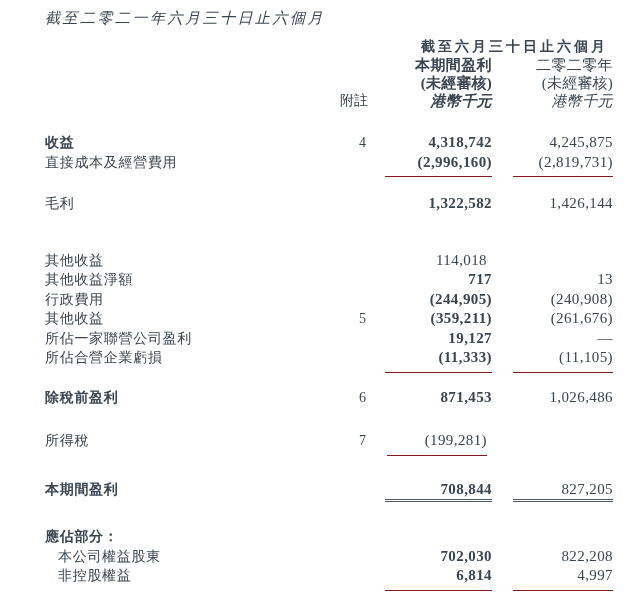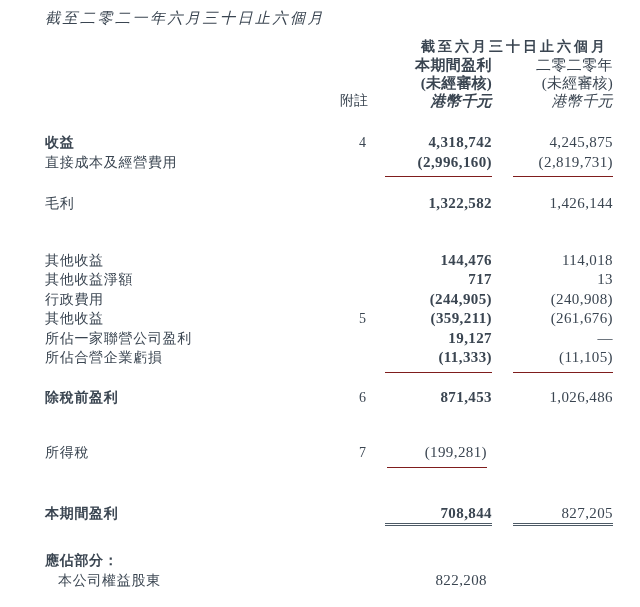--- a/index.html
+++ b/index.html
@@ -34,21 +34,21 @@
   .tbl{margin-top:23px;}
   .r{display:flex;line-height:19.5px;}
   .r.u .v{border-bottom:1px solid #7f1d1d;padding-bottom:4px;}
   .r.uu .v{border-bottom:1px solid #4d5a66;position:relative;}
   .r.uu .v::after{
     content:"";position:absolute;left:0;right:0;bottom:-3px;
     border-bottom:1px solid #4d5a66;
   }
   .r.indent .lab{padding-left:13px;width:282px;}
   .mt15{margin-top:15px}.mt17{margin-top:17px}.mt19{margin-top:19px}
-  .mt20{margin-top:36px}.mt21{margin-top:37px}.mt27{margin-top:27px}
+  .mt20{margin-top:24px}.mt21{margin-top:37px}.mt27{margin-top:27px}
 </style>
 </head>
 <body>
 
 <div class="page">
 
   <div class="doc-title">截至二零二一年六月三十日止六個月</div>
 
   <div class="head">
     <div class="hr">
@@ -93,21 +93,20 @@
     <div class="r mt17">
       <div class="lab">毛利</div>
       <div class="note"></div>
       <div class="v v1 b">1,322,582</div>
       <div class="v v2">1,426,144</div>
     </div>
 
     <div class="r mt21">
       <div class="lab">其他收益</div>
       <div class="note"></div>
-      <div class="v v1 b">144,476</div>
       <div class="v v2">114,018</div>
     </div>
 
     <div class="r">
       <div class="lab">其他收益淨額</div>
       <div class="note"></div>
       <div class="v v1 b">717</div>
       <div class="v v2">13</div>
     </div>
 
@@ -162,23 +161,30 @@
     <div class="r mt27">
       <div class="lab b">應佔部分：</div>
       <div class="note"></div>
       <div class="v v1 b"></div>
       <div class="v v2"></div>
     </div>
 
     <div class="r indent">
       <div class="lab">本公司權益股東</div>
       <div class="note"></div>
+      <div class="v v1 b">702,030</div>
       <div class="v v2">822,208</div>
     </div>
 
+    <div class="r indent u">
+      <div class="lab">非控股權益</div>
+      <div class="note"></div>
+      <div class="v v1 b">6,814</div>
+      <div class="v v2">4,997</div>
+    </div>
 
     <div class="r uu mt19">
       <div class="lab"></div>
       <div class="note"></div>
       <div class="v v1 b">708,844</div>
       <div class="v v2">827,205</div>
     </div>
 
   </div>
 </div>

